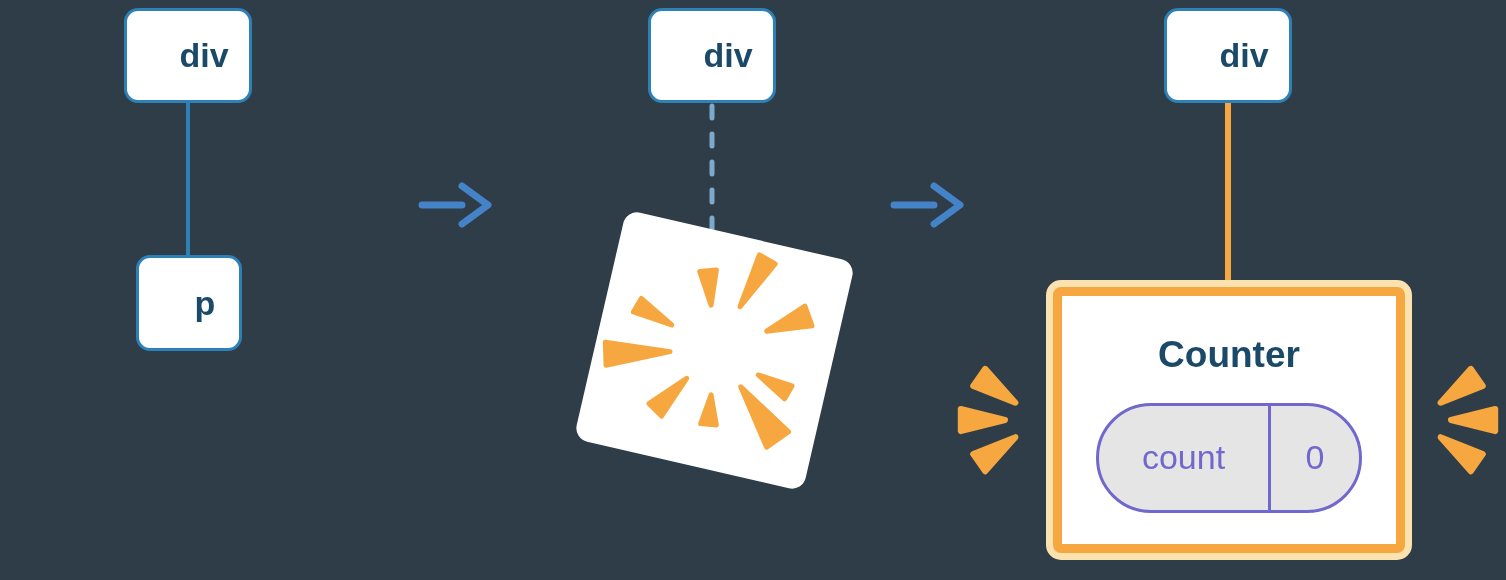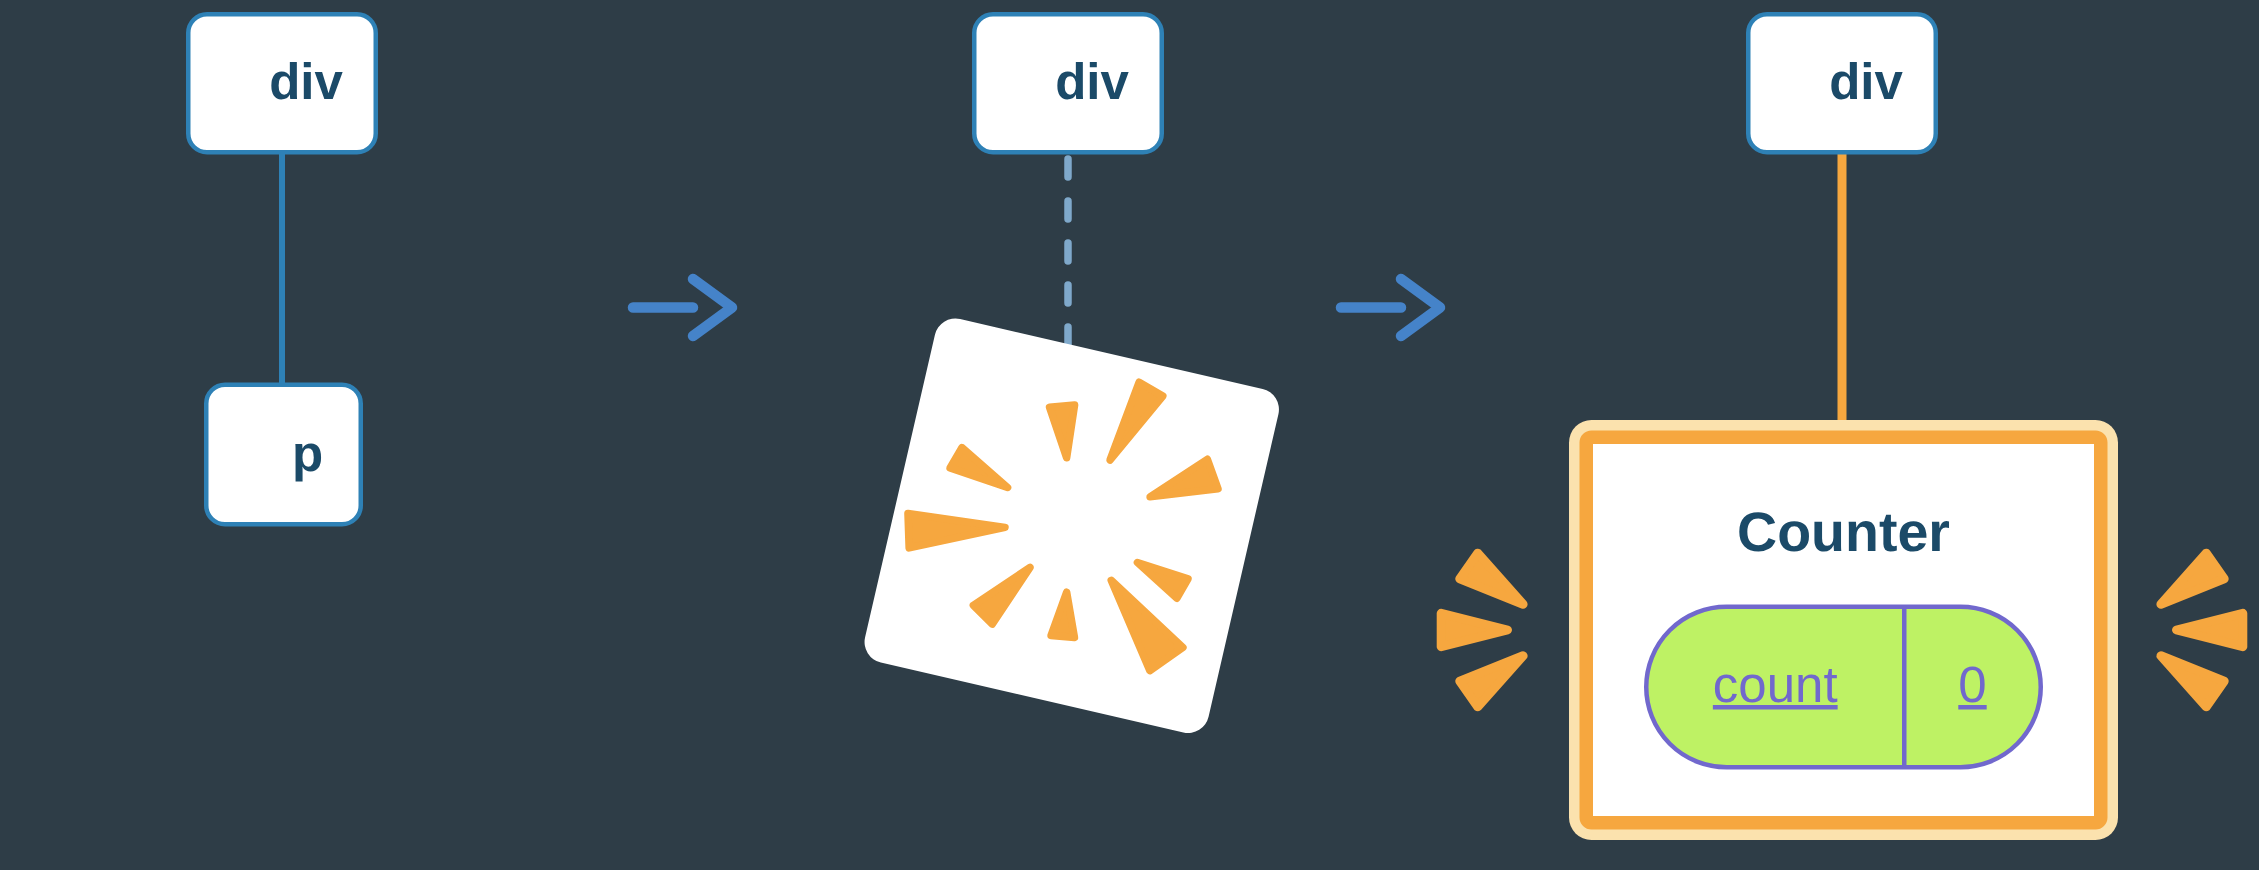--- a/index.html
+++ b/index.html
@@ -38,21 +38,21 @@
     position:absolute; left:1053px; top:287px; width:352px; height:266px;
     box-sizing:border-box; background:#fff;
     border:9px solid var(--orange); border-radius:8px;
     box-shadow:0 0 0 7px var(--orange-light);
     display:flex; flex-direction:column; align-items:center; z-index:2;
   }
   .counter-title { margin-top:38px; font-size:37px; font-weight:600; color:var(--node-text); line-height:1.15; }
   .state-pill {
     margin-top:26px; width:266px; height:110px; box-sizing:border-box;
     border:3px solid var(--purple); border-radius:60px;
-    display:flex; align-items:stretch; color:var(--purple); font-size:34px; background:#bef264;text-decoration:underline;
+    display:flex; align-items:stretch; color:var(--purple); font-size:34px; background:#e5e5e5;
   }
   .state-key   { flex:1; display:flex; align-items:center; justify-content:center; border-right:3px solid var(--purple); }
   .state-value { width:88px; display:flex; align-items:center; justify-content:center; }
 
   .sparkle-svg { position:absolute; z-index:2; color:var(--orange); }
   .sparkle-left  { left:950px;  top:330px; }
   .sparkle-right { left:1406px; top:330px; }
 </style>
 </head>
 <body>

